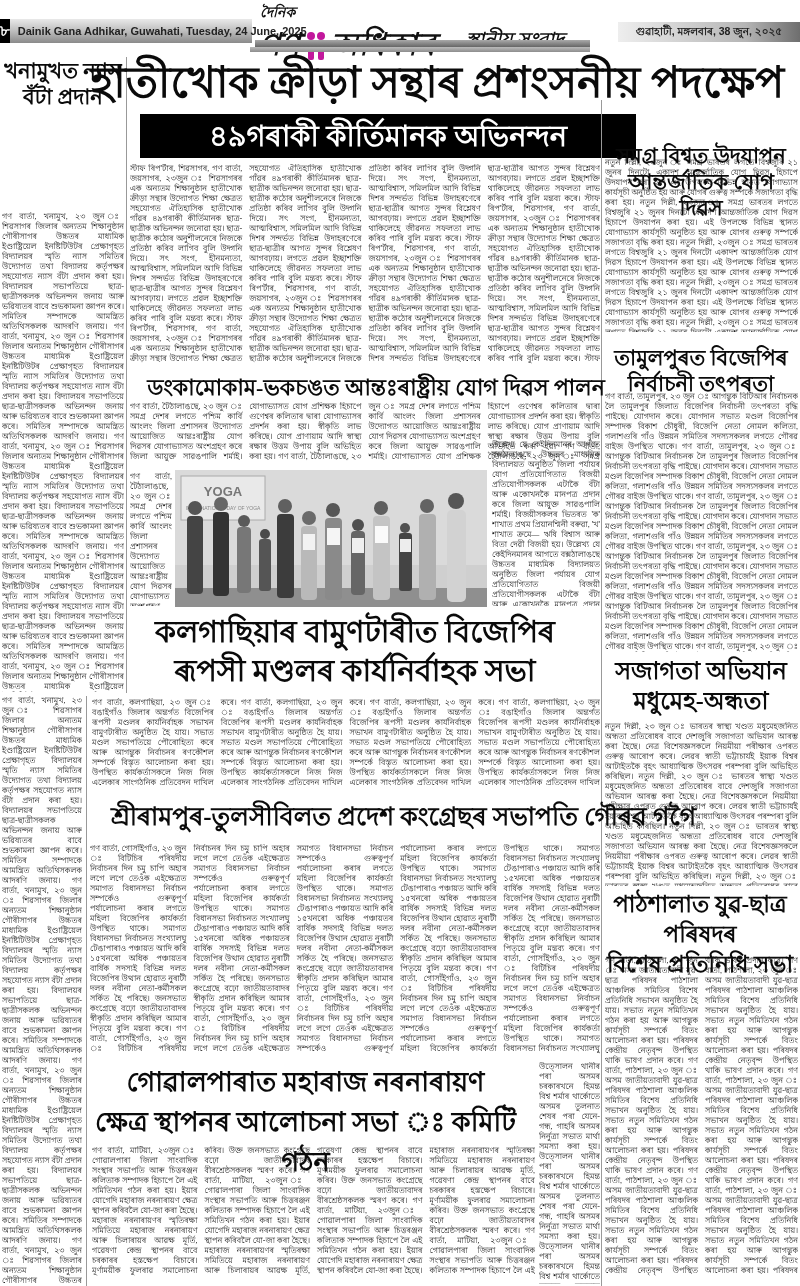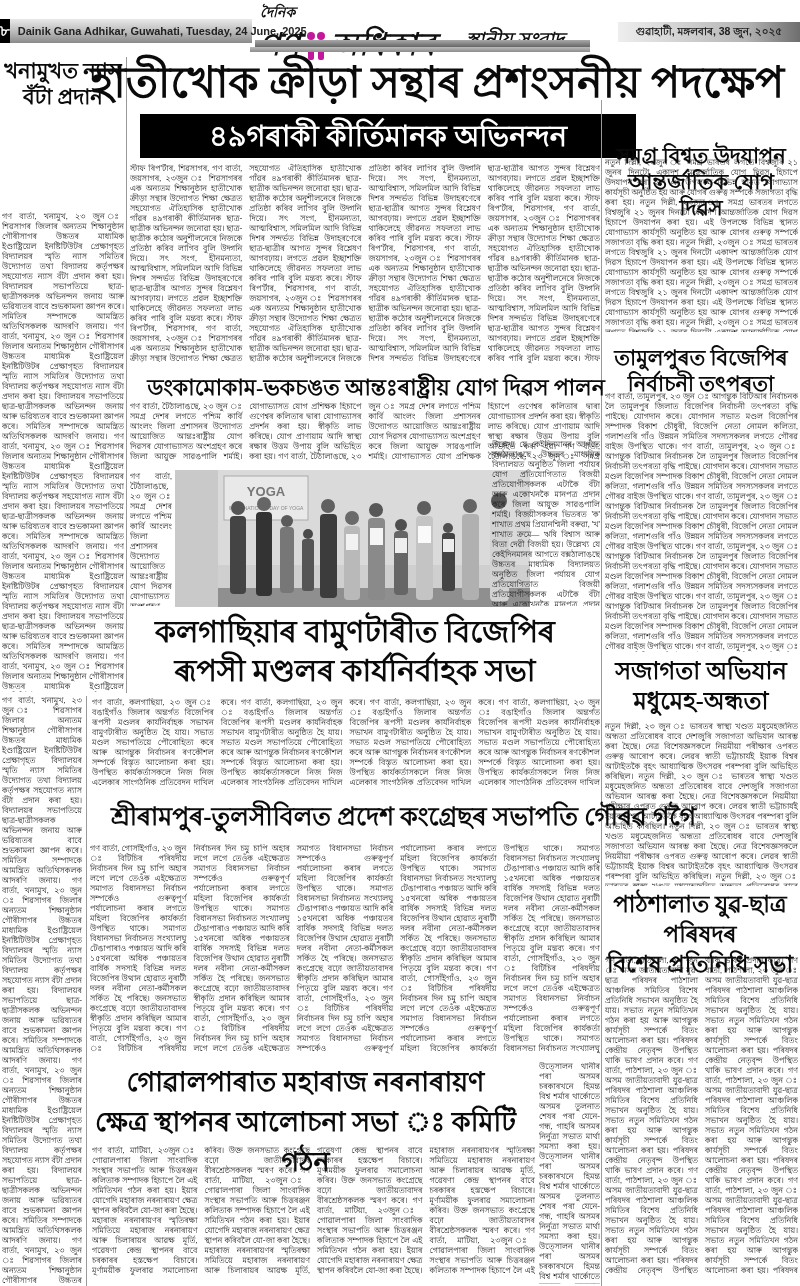--- a/index.html
+++ b/index.html
@@ -30,21 +30,21 @@
   .h-goal{font-size:27px;line-height:40px;}
   .h-path{font-size:23px;line-height:30px;}
   
   .bt{font-size:8px;line-height:10px;text-align:justify;overflow:hidden;color:#1a1a1a;}
   .bt-4{column-count:4;column-gap:7px;}
   .bt-5{column-count:5;column-gap:7px;}
   .bt-2{column-count:2;column-gap:7px;}
   .vline{background:#999;width:1px;}
   .grayband{background:linear-gradient(180deg,#bbb,#8d8d8d);}
   
-  .photo{background:#c9c9c9;overflow:hidden;padding-left:43px;}
+  .photo{background:#c9c9c9;overflow:hidden;}
 </style>
 </head>
 <body>
 
 <div id="page">
 
   <div class="abs hdr-bar" style="left:0;top:19px;width:252px;height:24px;">
     <div class="pageno" style="width:20px;height:24px;">
       <span>৮</span>
     </div>

